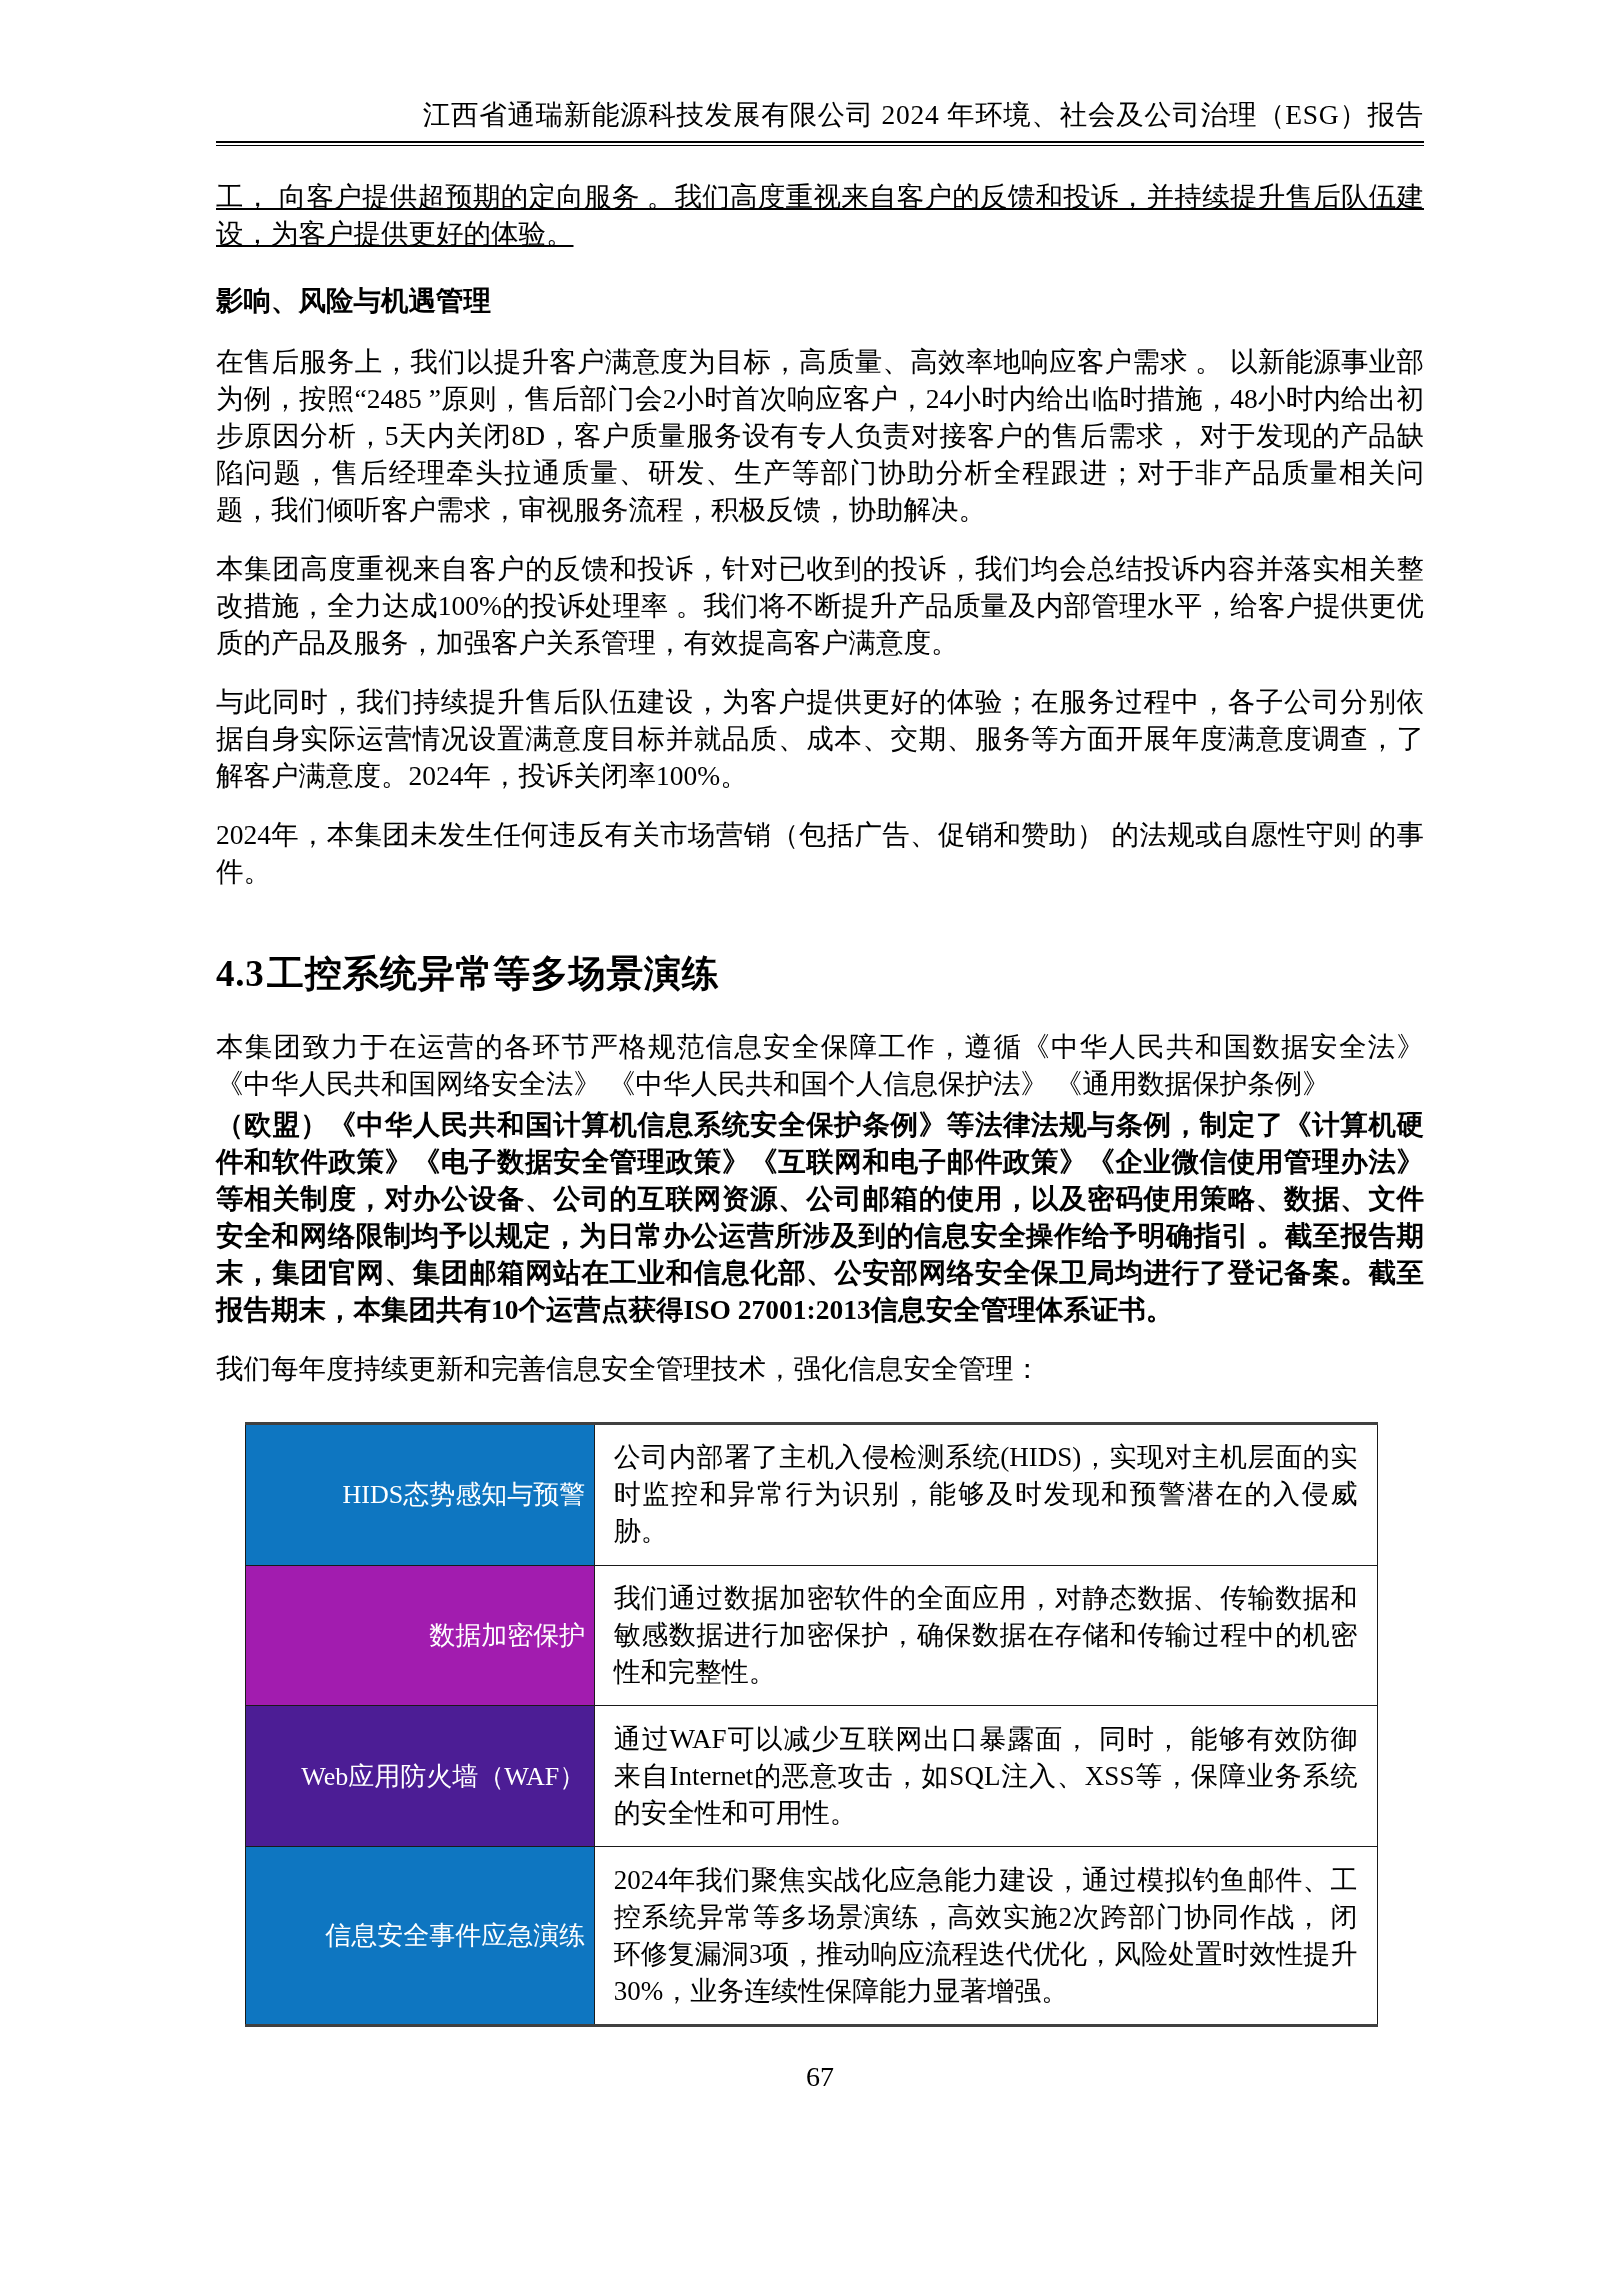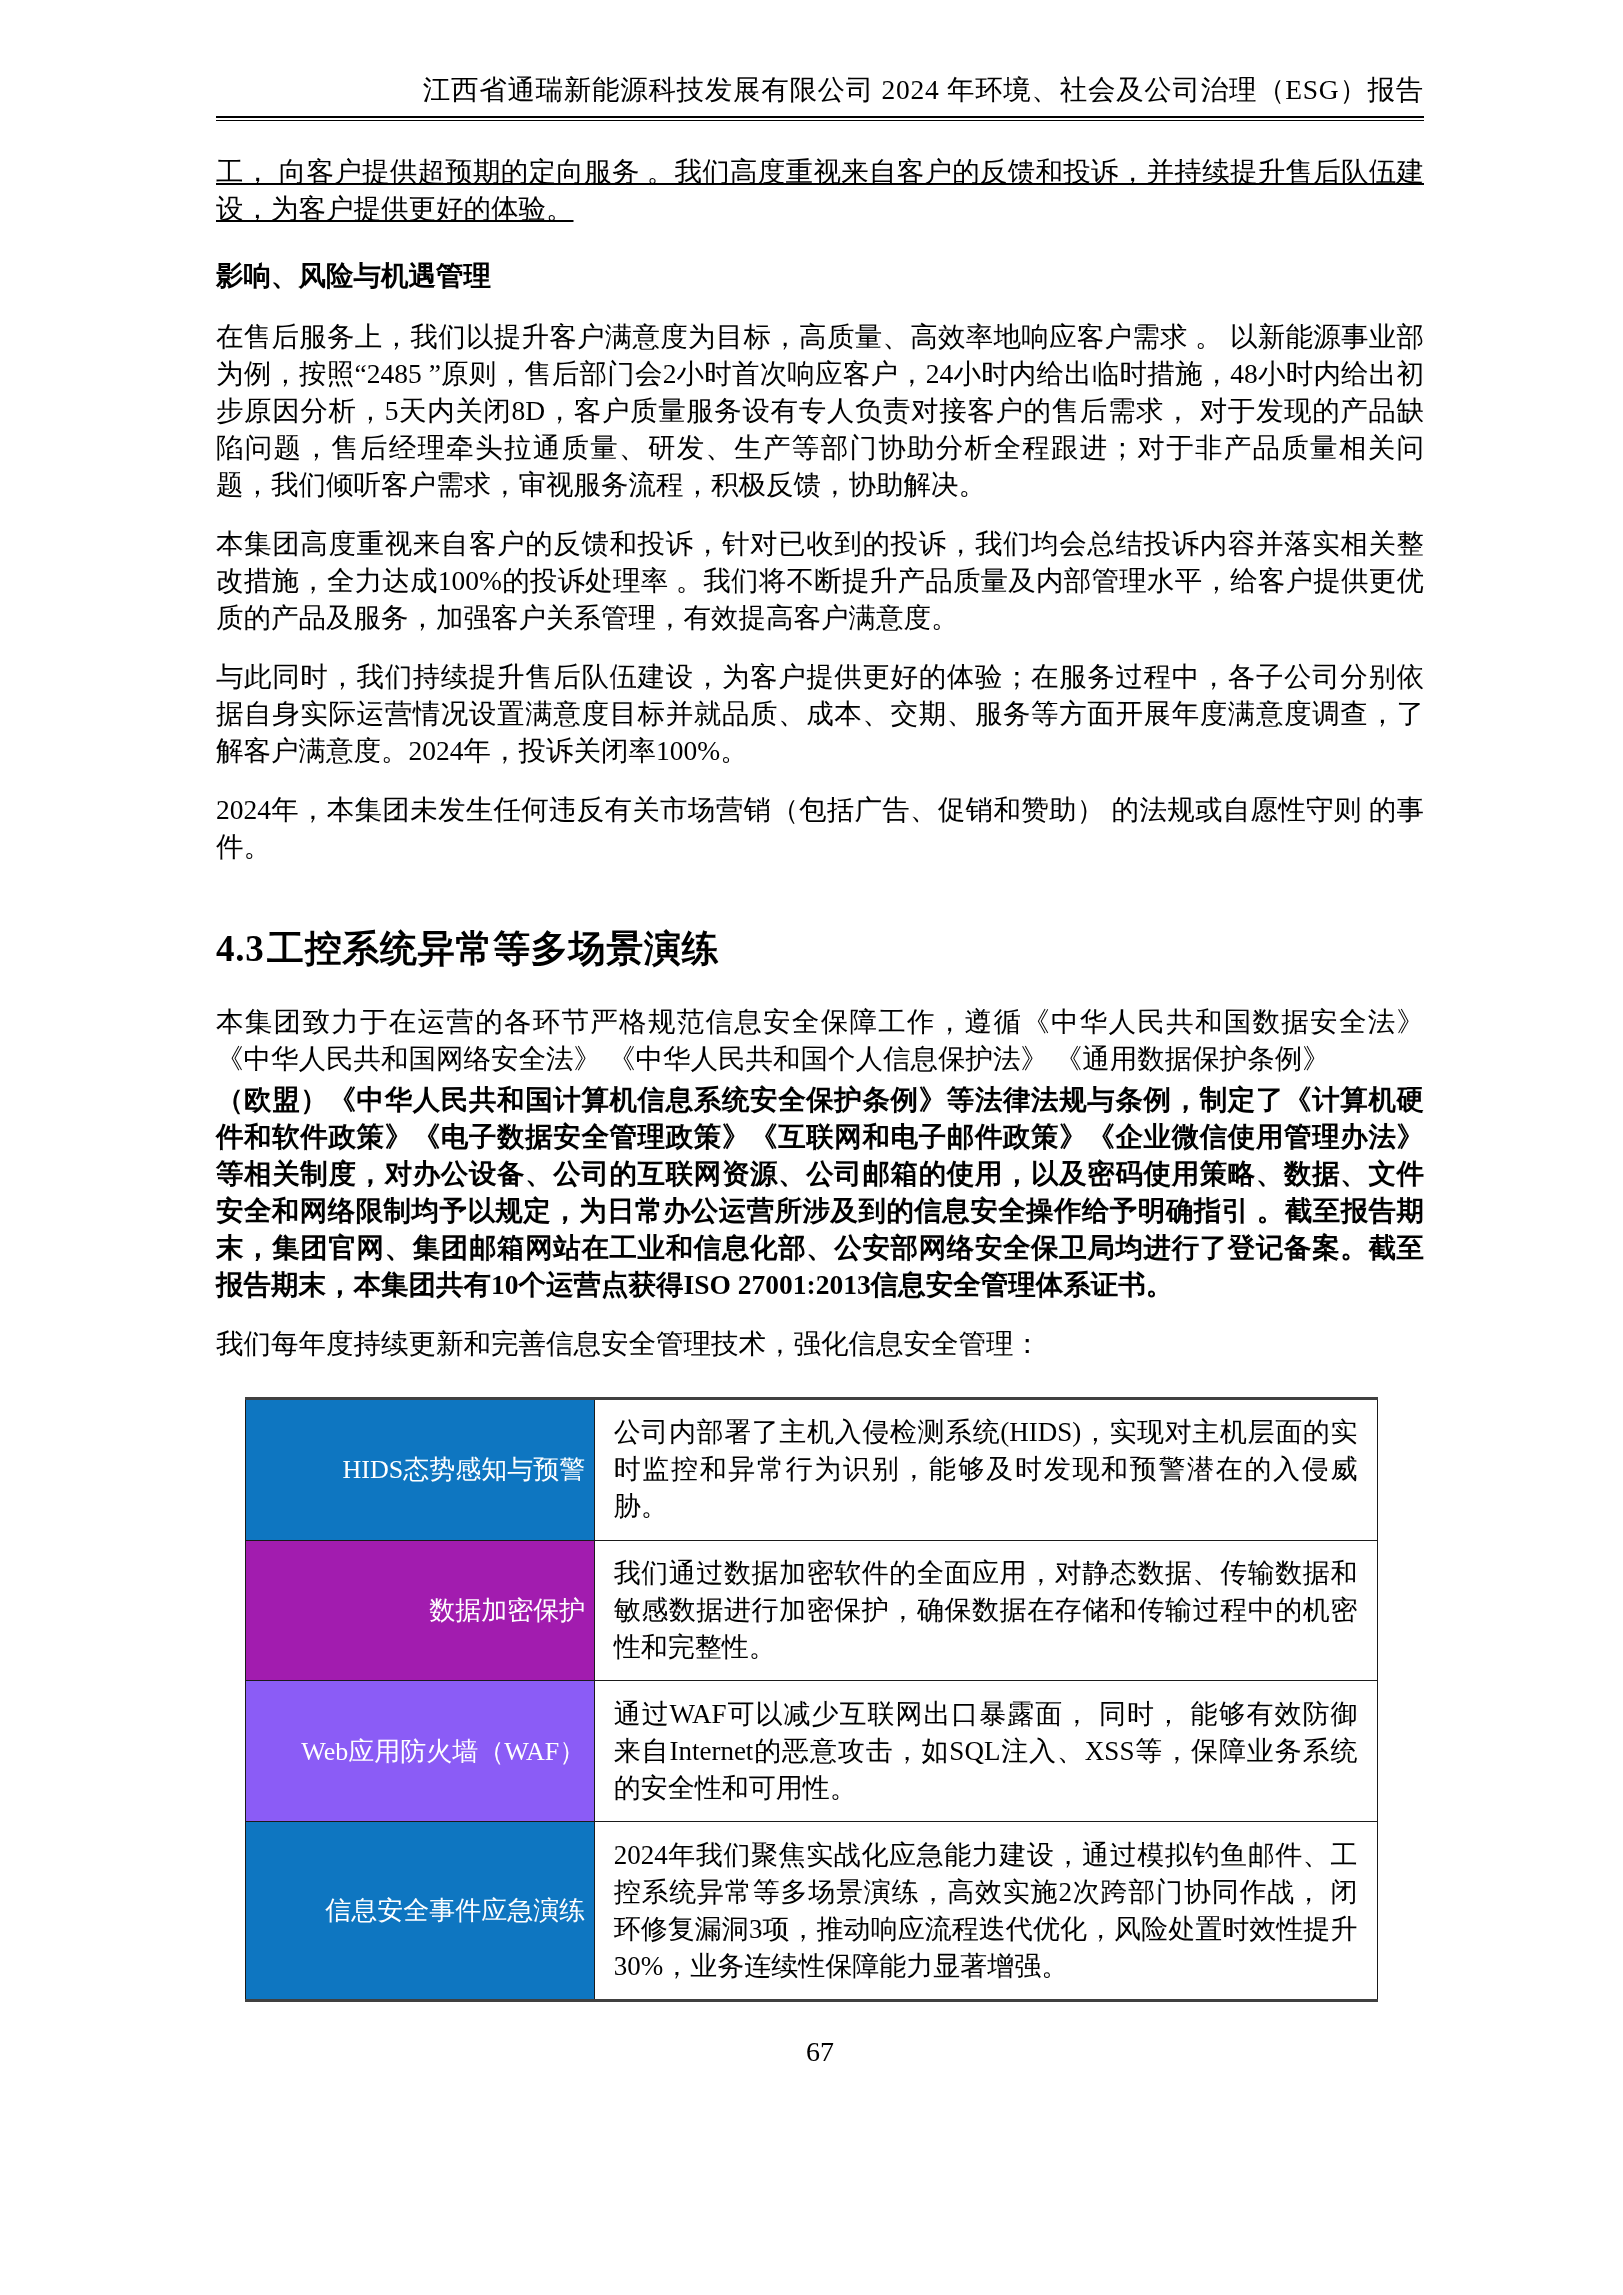--- a/index.html
+++ b/index.html
@@ -14,21 +14,21 @@
     margin: 0 auto;
     background: #ffffff;
     box-sizing: border-box;
     padding: 0 199px 0 216px;
     overflow: hidden;
     font-family: "Liberation Serif", "DejaVu Serif", serif;
     color: #000000;
   }
   
   .page-header {
-    padding-top: 71px;
+    padding-top: 96px;
   }
   .header-title {
     font-size: 27.5px;
     line-height: 38px;
     text-align: right;
     letter-spacing: 0.7px;
     white-space: nowrap;
   }
   .header-rule {
     margin-top: 6.5px;
@@ -159,21 +159,21 @@
       <tbody>
         <tr>
           <td class="cell-label" style="background-color: rgb(14, 118, 193);">HIDS态势感知与预警</td>
           <td class="cell-desc">公司内部署了主机入侵检测系统(HIDS)，实现对主机层面的实时监控和异常行为识别，能够及时发现和预警潜在的入侵威胁。</td>
         </tr>
         <tr>
           <td class="cell-label" style="background-color: #a21caf;">数据加密保护</td>
           <td class="cell-desc">我们通过数据加密软件的全面应用，对静态数据、传输数据和敏感数据进行加密保护，确保数据在存储和传输过程中的机密性和完整性。</td>
         </tr>
         <tr>
-          <td class="cell-label" style="background-color: #8b5cf6; padding-left: 32px;">Web应用防火墙（WAF）</td>
+          <td class="cell-label" style="background-color: #4c1d95; padding-left: 32px;">Web应用防火墙（WAF）</td>
           <td class="cell-desc">通过WAF可以减少互联网出口暴露面， 同时， 能够有效防御来自Internet的恶意攻击，如SQL注入、XSS等，保障业务系统的安全性和可用性。</td>
         </tr>
         <tr>
           <td class="cell-label" style="background-color: rgb(14, 118, 193);">信息安全事件应急演练</td>
           <td class="cell-desc">2024年我们聚焦实战化应急能力建设，通过模拟钓鱼邮件、工控系统异常等多场景演练，高效实施2次跨部门协同作战， 闭环修复漏洞3项，推动响应流程迭代优化，风险处置时效性提升30%，业务连续性保障能力显著增强。</td>
         </tr>
       </tbody>
     </table>
 
   </main>

